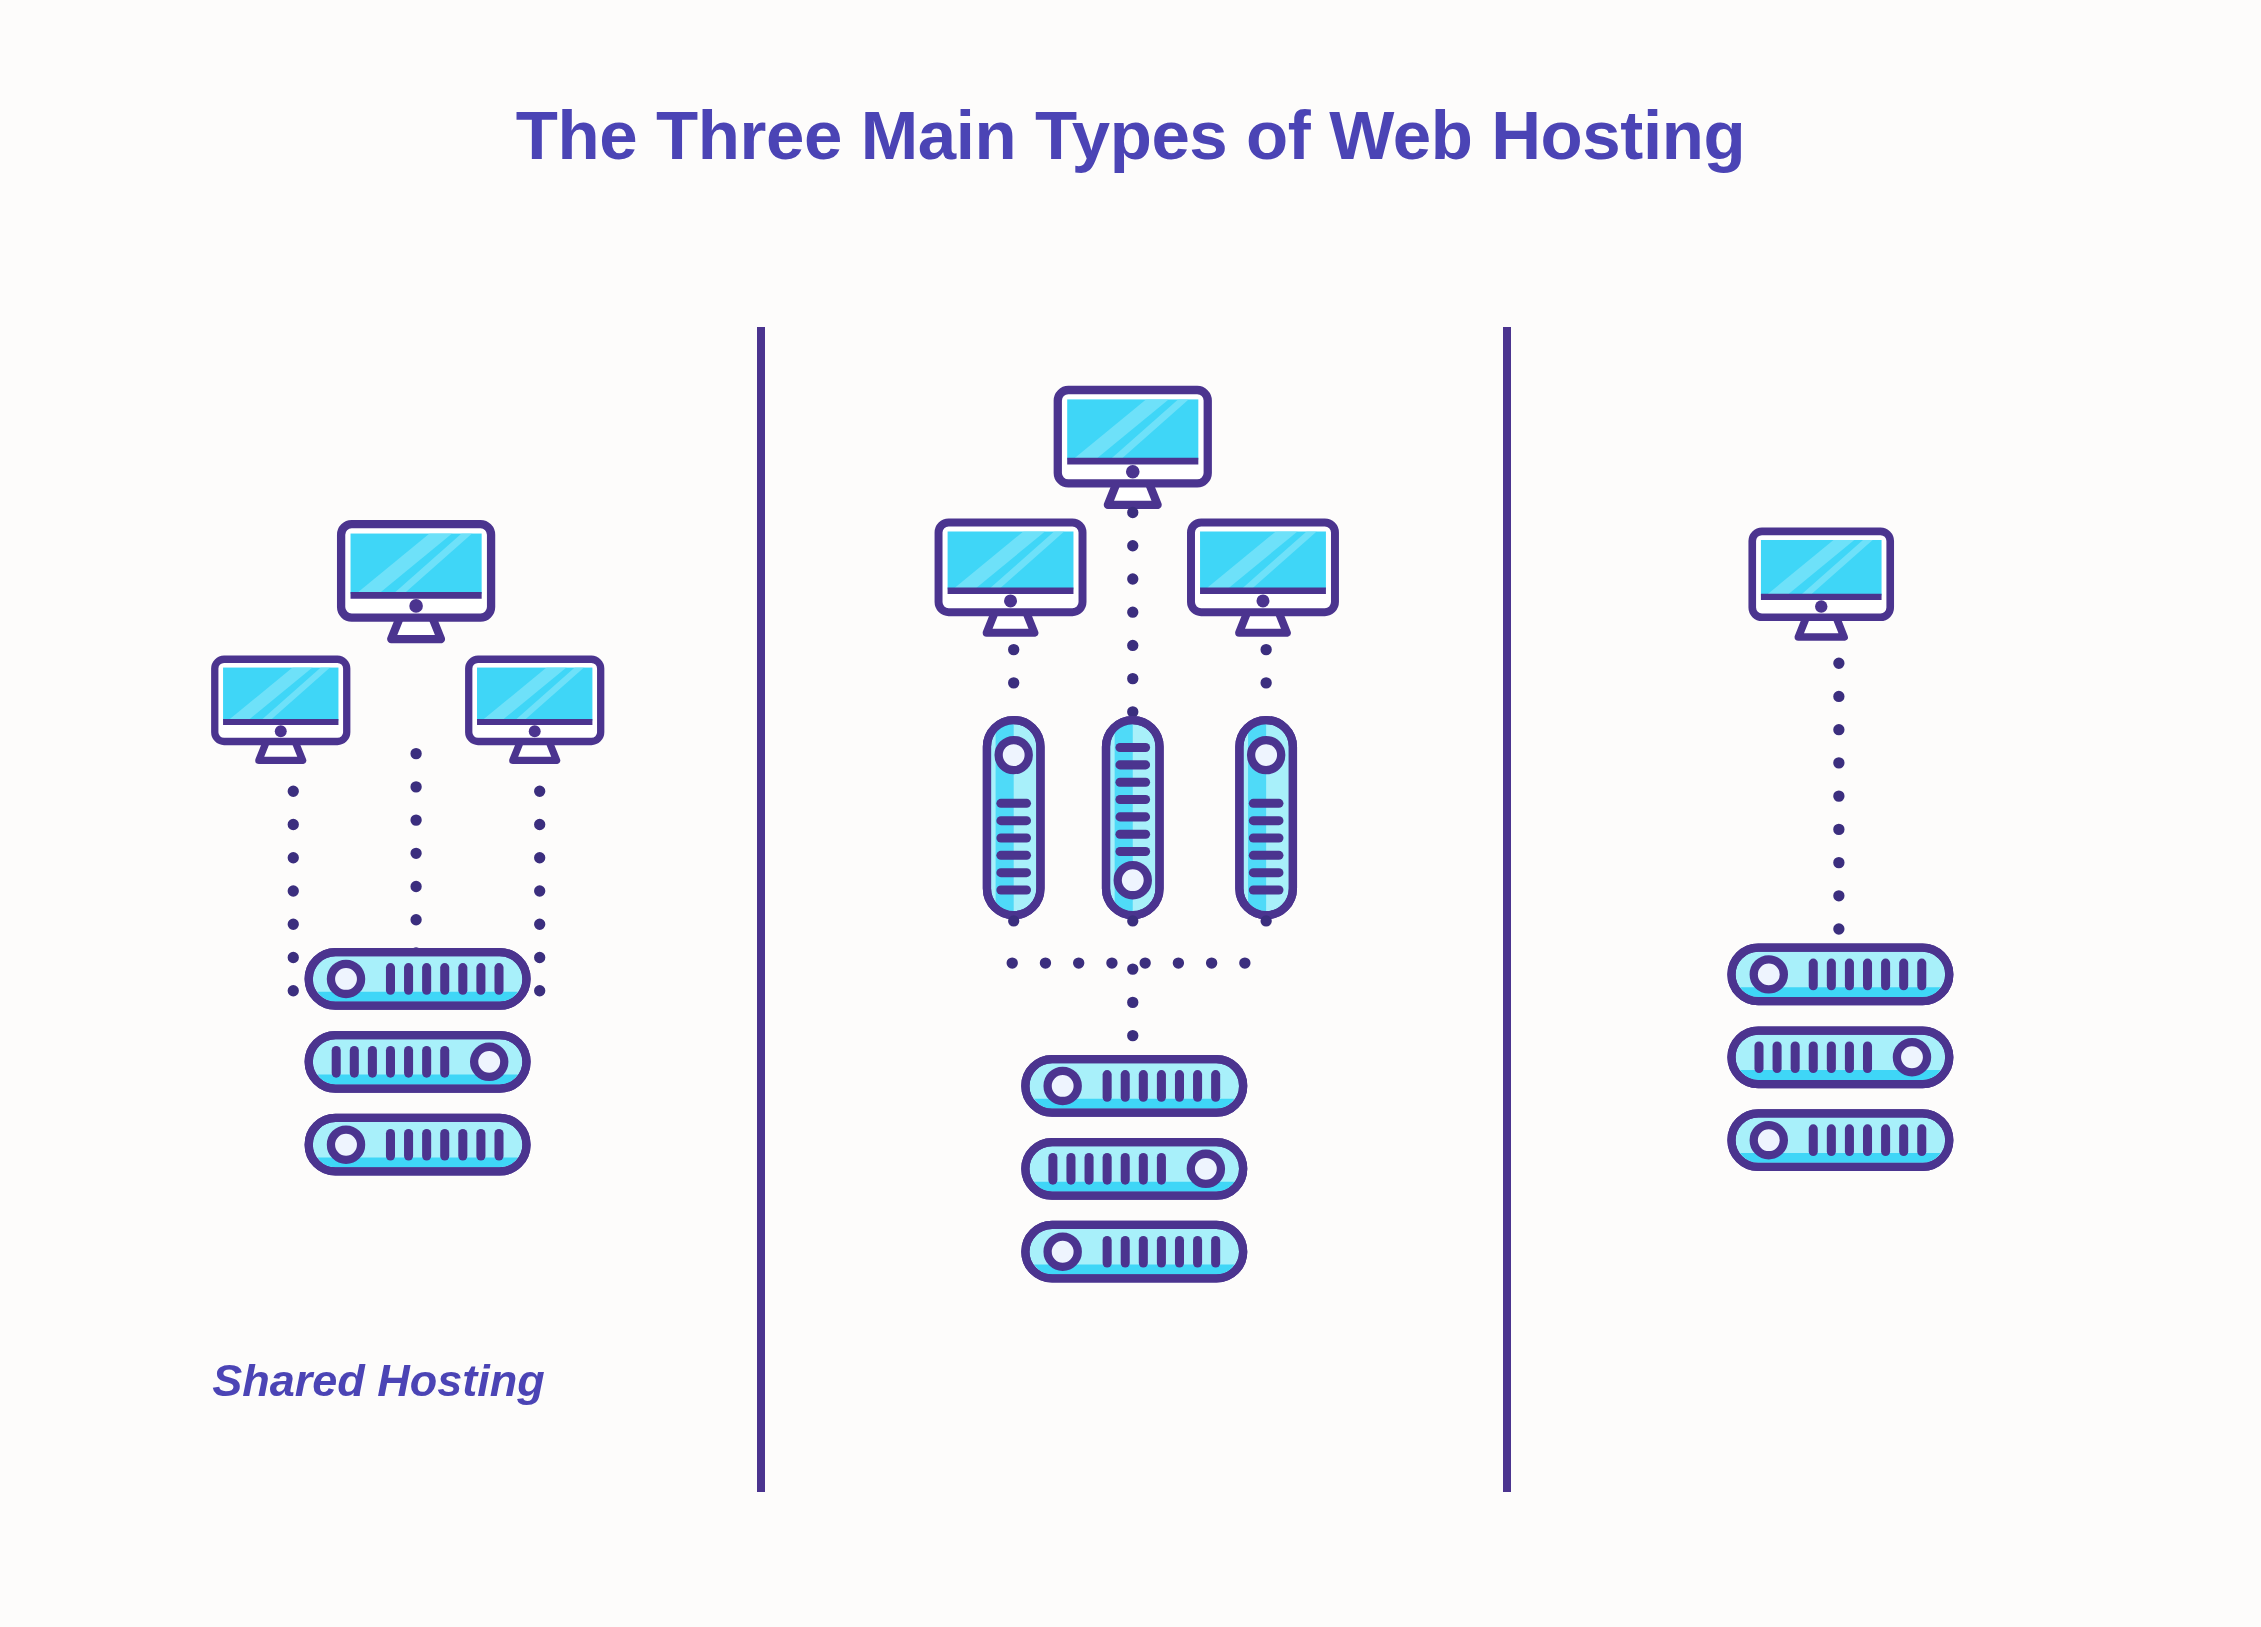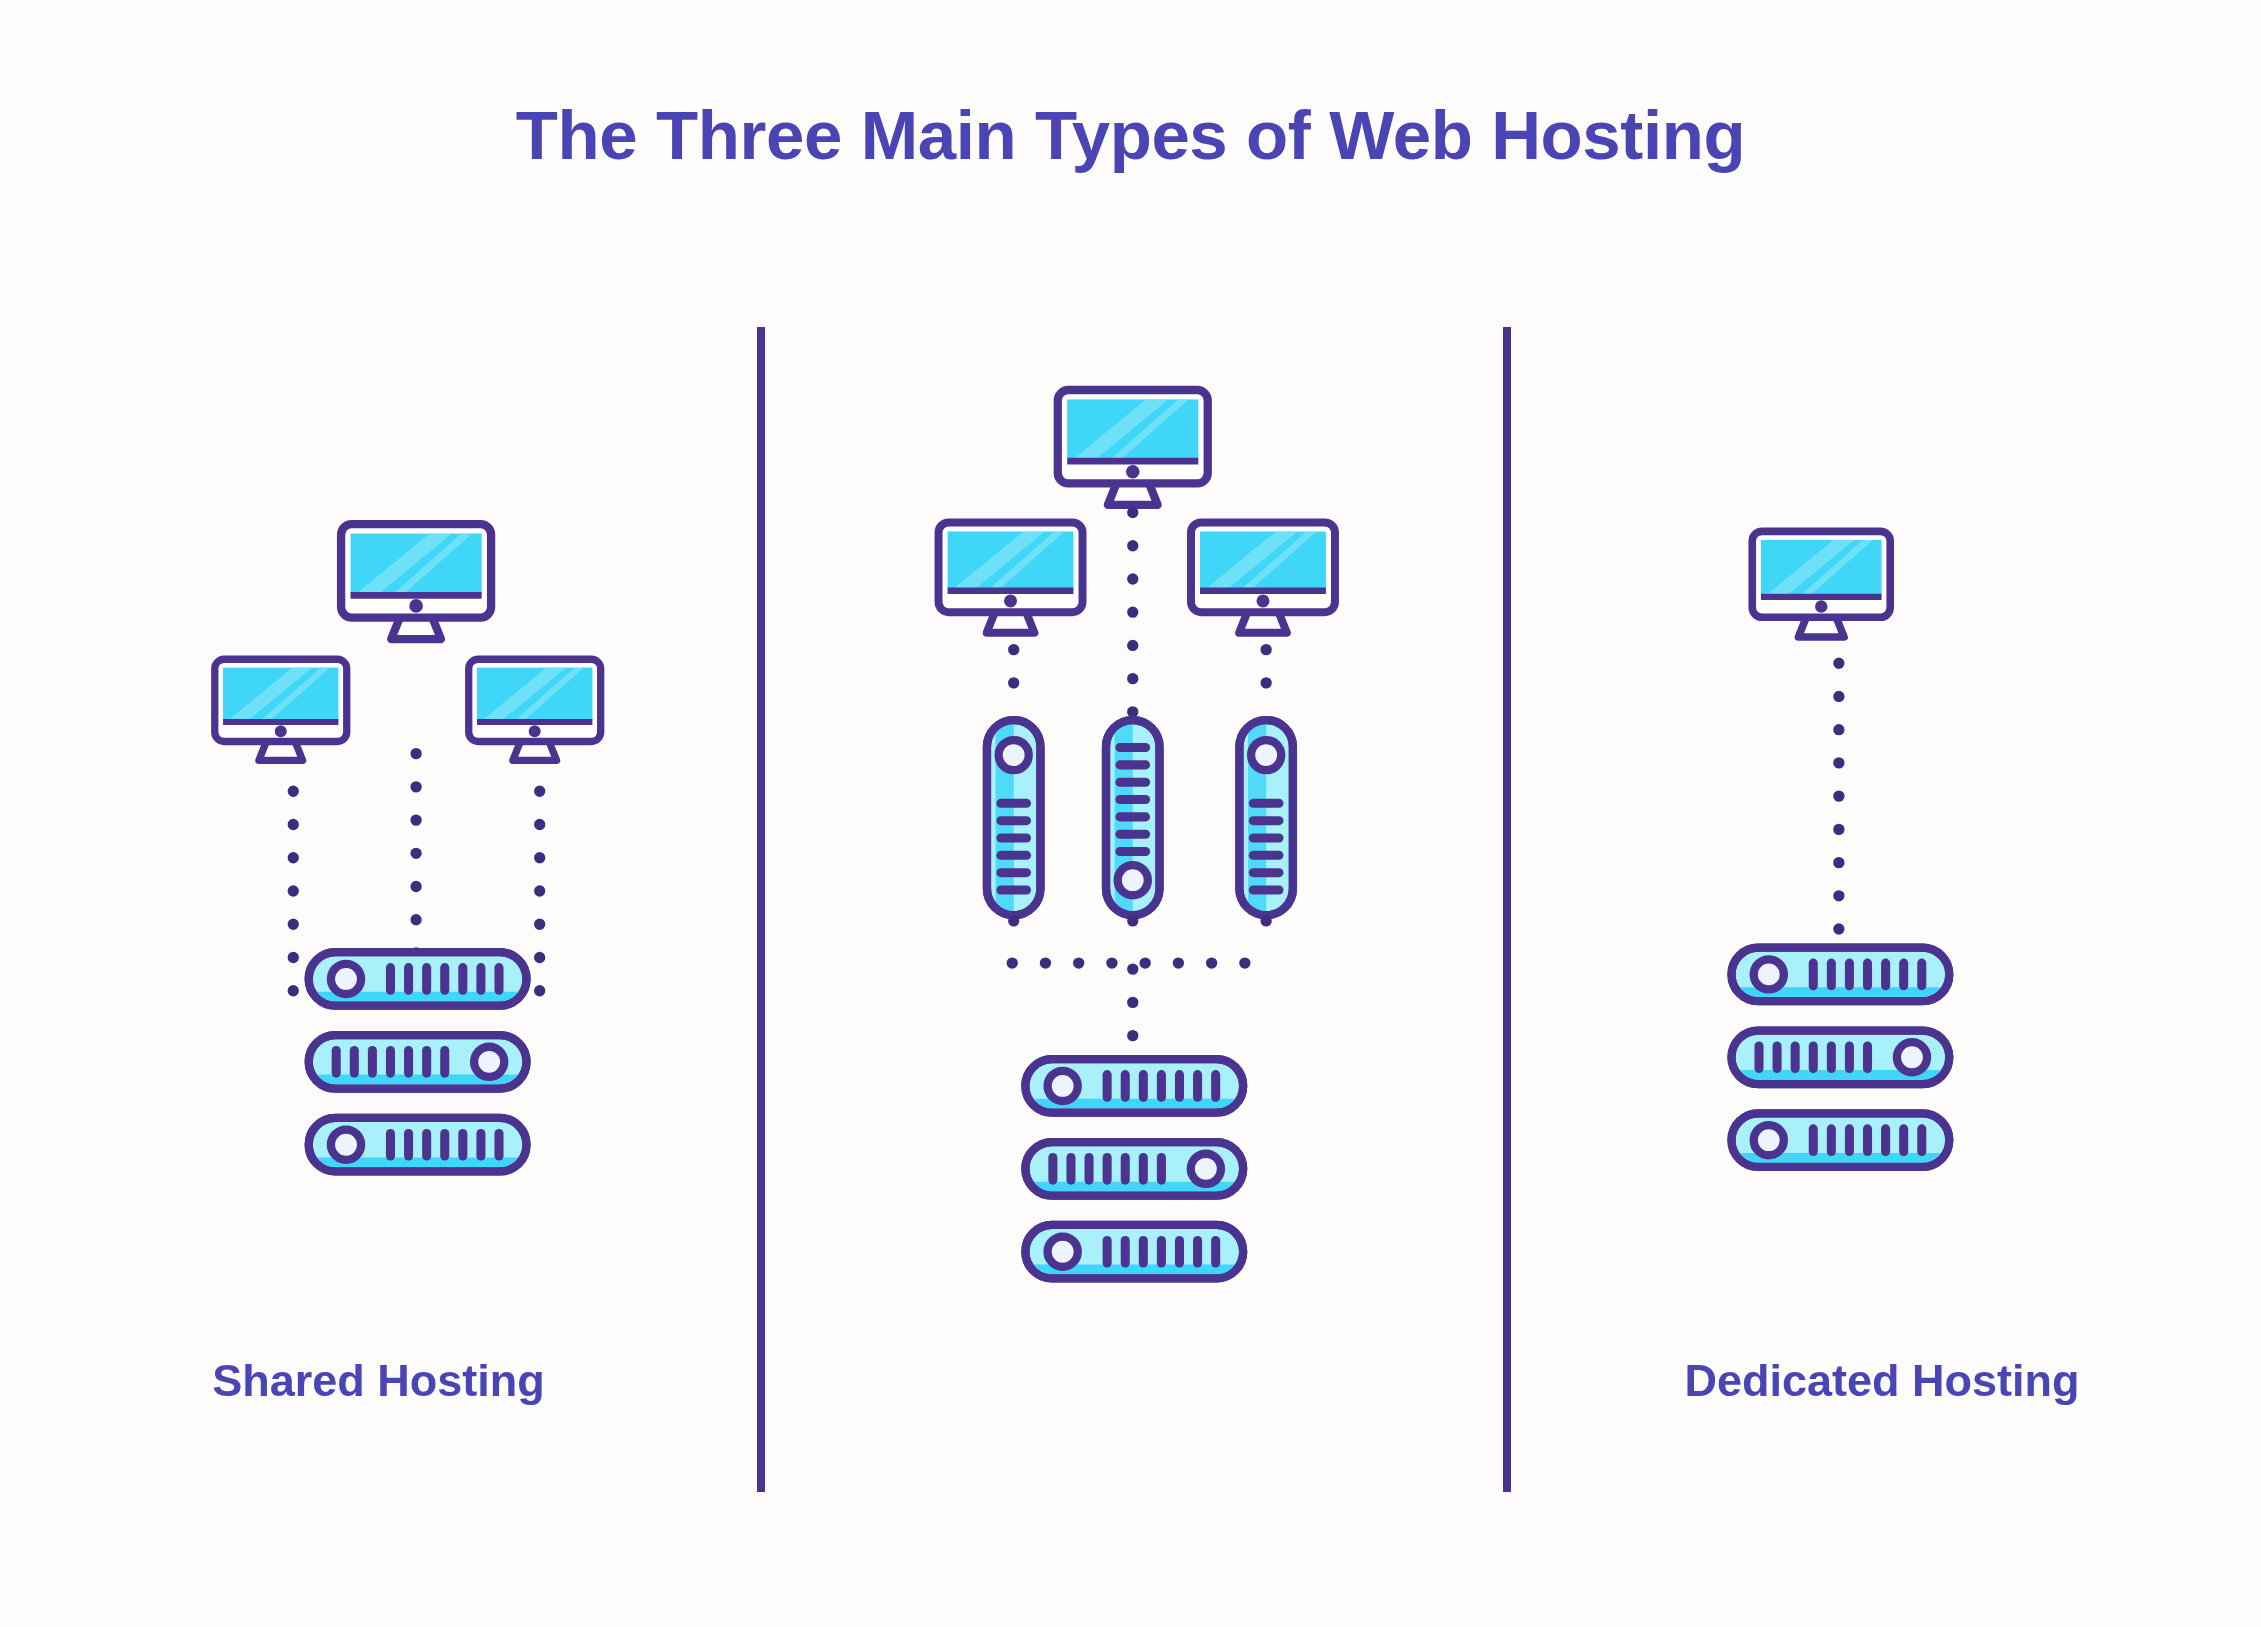--- a/index.html
+++ b/index.html
@@ -47,20 +47,21 @@
   
   .col-label {
     position: absolute;
     top: 1355px;
     text-align: center;
     font-size: 45px;
     font-weight: bold;
     color: #4B44B5;
     font-family: "Liberation Sans", sans-serif;
     white-space: nowrap;
+    font-style: italic;
   }
   #label-shared    { left:   0px; width: 757px; }
   #label-vps       { left:757px; width:  746px; }
   #label-dedicated { left:1503px; width: 758px; }
 
   
   #art {
     position: absolute;
     left: 0;
     top: 0;
@@ -73,21 +74,20 @@
 <body>
 
 <div id="canvas">
 
   <div class="title">The Three Main Types of Web Hosting</div>
 
   <div class="divider" id="divider-1"></div>
   <div class="divider" id="divider-2"></div>
 
   <div class="col-label" id="label-shared">Shared Hosting</div>
-  <div class="col-label" id="label-dedicated">Dedicated Hosting</div>
 
   <svg id="art" viewBox="0 0 3000 2159" xmlns="http://www.w3.org/2000/svg">
     <defs>
 
       <g id="sym-monitor">
 
         <path d="M72 158 L84 128 L126 128 L138 158 Z" fill="#FFFFFF" stroke="#4B348F" stroke-width="11" stroke-linejoin="round"></path>
 
         <rect x="5.5" y="5.5" width="199" height="124" rx="14" ry="14" fill="#FFFFFF" stroke="#4B348F" stroke-width="11"></rect>
 

